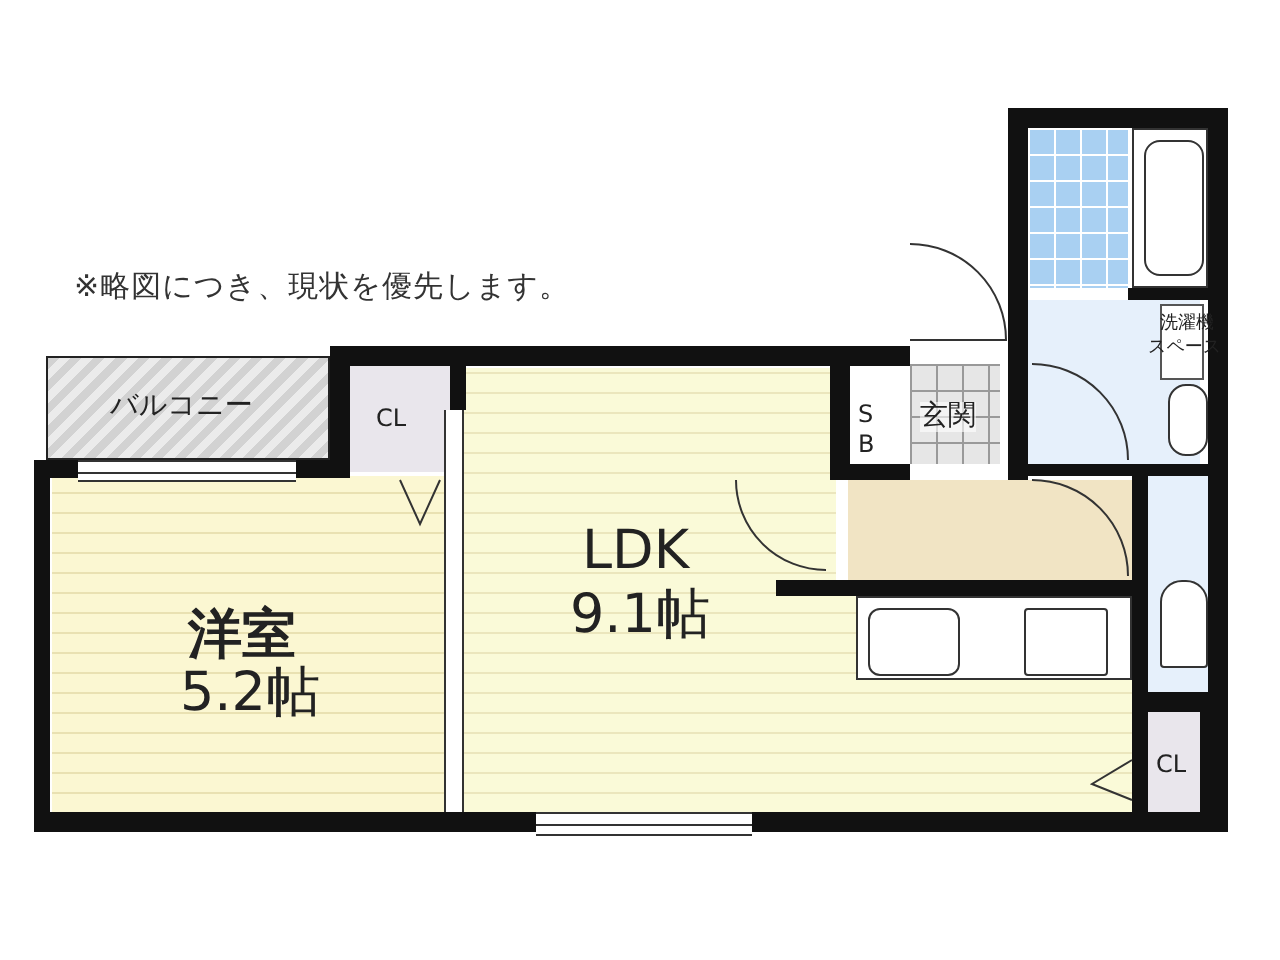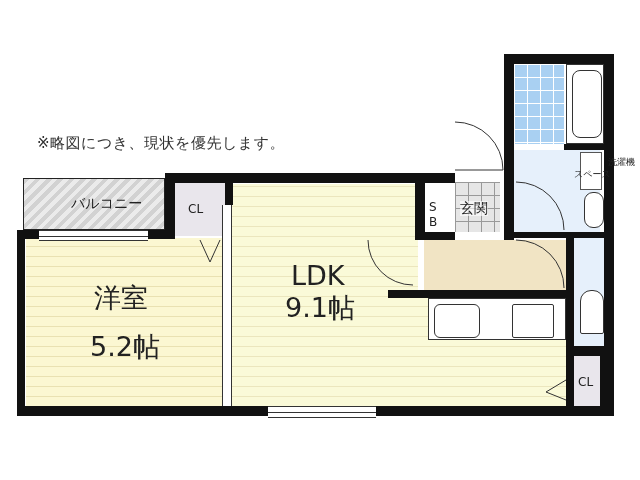--- a/index.html
+++ b/index.html
@@ -69,31 +69,31 @@
 <div class="abs" style="left:428px;top:298px;width:138px;height:42px;background:#fff;border:1px solid #333;"></div>
 <div class="fixture" style="left:434px;top:304px;width:44px;height:32px;"></div>
 <div class="fixture" style="left:512px;top:304px;width:40px;height:32px;border-radius:2px;"></div>
 
 <div class="abs" style="left:566px;top:64px;width:38px;height:80px;background:#fff;border:1px solid #333;"></div>
 <div class="fixture" style="left:572px;top:70px;width:28px;height:66px;border-radius:8px;"></div>
 <div class="abs" style="left:580px;top:152px;width:22px;height:38px;background:#fff;border:1px solid #555;"></div>
 <div class="fixture" style="left:584px;top:192px;width:18px;height:34px;border-radius:9px;"></div>
 <div class="fixture" style="left:580px;top:290px;width:22px;height:42px;border-radius:11px 11px 2px 2px;"></div>
 
-<div class="label" style="left:55px;top:196px;font-size:14px;margin-left:16px;">バルコニー</div>
+<div class="label" style="left:55px;top:196px;font-size:14px;">バルコニー</div>
 <div class="label" style="left:188px;top:203px;font-size:12px;">CL</div>
-<div class="label big" style="left:94px;top:284px;">洋室</div>
+<div class="label big" style="left:94px;top:304px;font-weight:bold;">洋室</div>
 <div class="label big" style="left:90px;top:333px;">5.2帖</div>
 <div class="label big" style="left:291px;top:262px;">LDK</div>
 <div class="label big" style="left:285px;top:294px;">9.1帖</div>
 <div class="label" style="left:429px;top:201px;font-size:12px;">S</div>
 <div class="label" style="left:429px;top:216px;font-size:12px;">B</div>
 <div class="label" style="left:460px;top:201px;font-size:14px;background:rgba(255,255,255,0.6);">玄関</div>
-<div class="label sm" style="left:582px;top:158px;font-size:9px;padding-left:26px;">洗濯機</div>
-<div class="label sm" style="left:574px;top:170px;font-size:9px;">スペース</div>
+<div class="label sm" style="left:554px;top:158px;font-size:9px;padding-left:26px;">洗濯機</div>
+<div class="label sm" style="left:574px;top:170px;font-size:9px;font-family:Liberation Mono, monospace;">スペース</div>
 <div class="label" style="left:578px;top:376px;font-size:12px;">CL</div>
 
 <svg class="abs" style="left:0;top:0;" width="640" height="480">
   <path d="M455 122 A48 48 0 0 1 503 170 L455 170" fill="none" stroke="#333" stroke-width="1"></path>
   <path d="M516 182 A48 48 0 0 1 564 230" fill="none" stroke="#333" stroke-width="1"></path>
   <path d="M516 240 A48 48 0 0 1 564 288" fill="none" stroke="#333" stroke-width="1"></path>
   <path d="M368 240 A45 45 0 0 0 413 285" fill="none" stroke="#333" stroke-width="1"></path>
   <path d="M200 240 L210 262 L220 240" fill="none" stroke="#333" stroke-width="1"></path>
   <path d="M566 380 L546 392 L566 400" fill="none" stroke="#333" stroke-width="1"></path>
 </svg>

